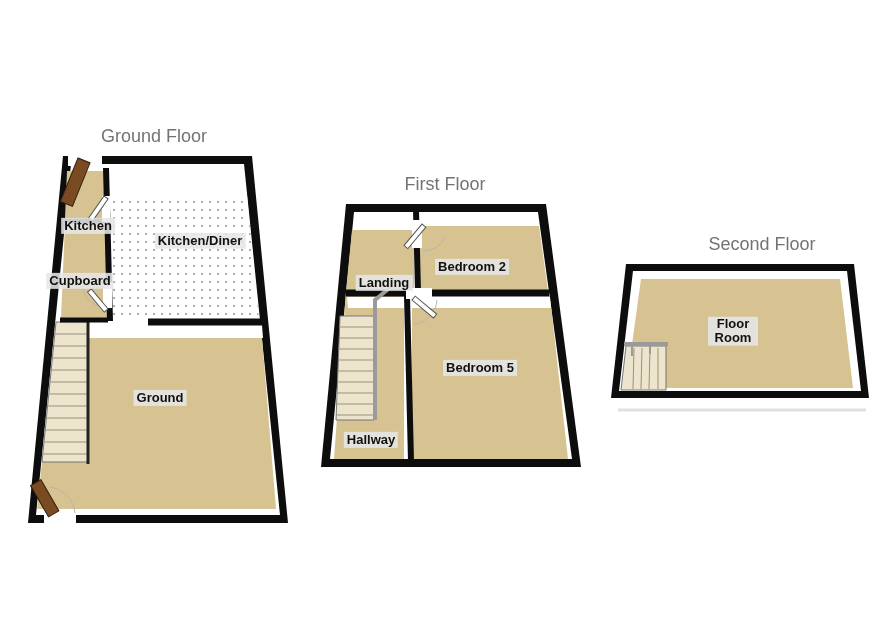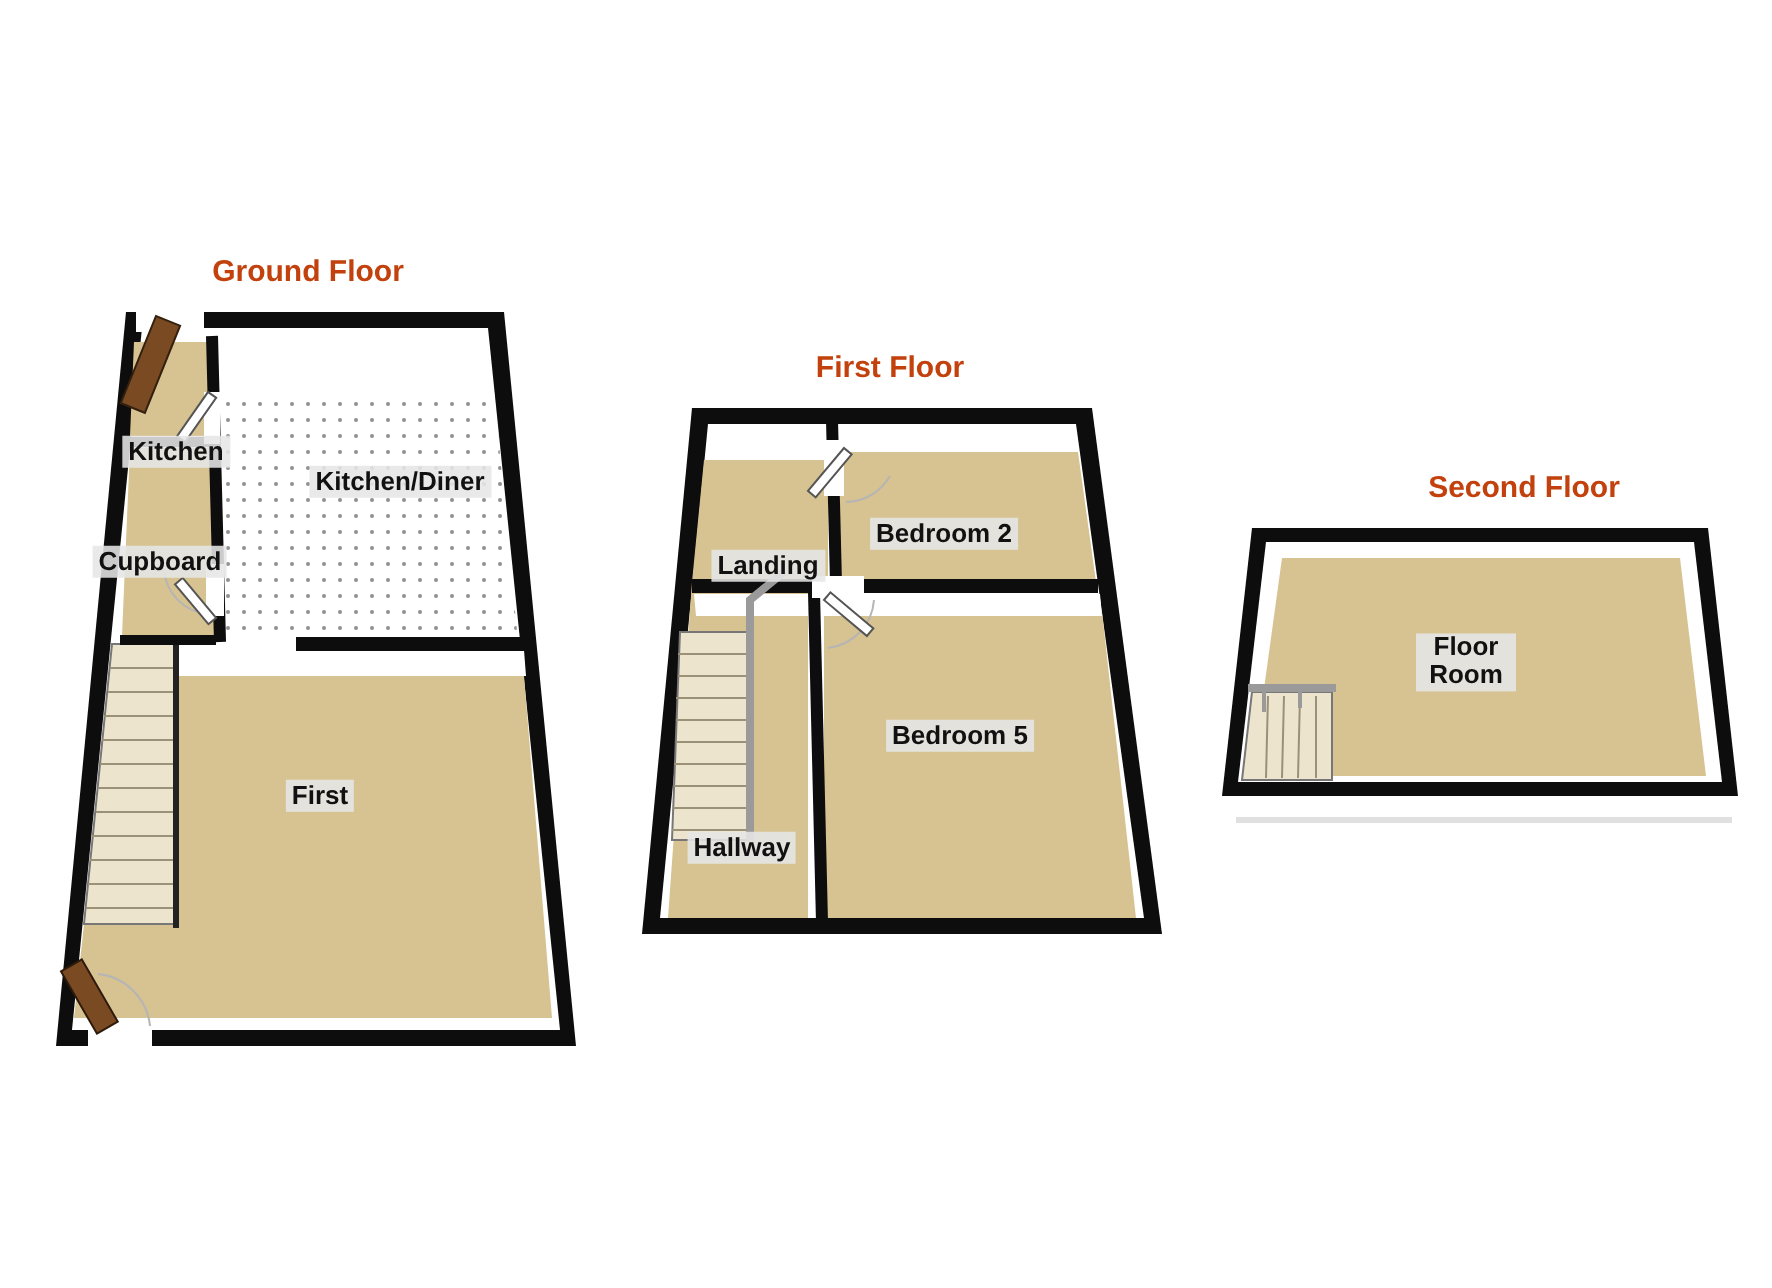--- a/index.html
+++ b/index.html
@@ -9,23 +9,23 @@
     width: 886px;
     height: 644px;
     background: #ffffff;
     overflow: hidden;
     font-family: "Liberation Sans", sans-serif;
   }
   svg.plan { position: absolute; left: 0; top: 0; }
   .floor-title {
     position: absolute;
     transform: translate(-50%, -50%);
-    font-weight: bold;
-    font-size: 15px;
-    color: #c2410c;
+    font-weight: normal;
+    font-size: 18px;
+    color: #737373;
     white-space: nowrap;
   }
   .room-label {
     position: absolute;
     transform: translate(-50%, -50%);
     font-weight: bold;
     font-size: 13px;
     color: #111111;
     background: rgba(230, 230, 230, 0.88);
     padding: 0 3px;
@@ -43,21 +43,21 @@
   #t-first  { left: 445px; top: 184px; }
   #t-second { left: 730px; top: 244px; margin-left: 32px; }
   
   #l-cupboard { left: 88px;  top: 226px; }
   #l-kitchen  { left: 172px; top: 241px; margin-left: 28px; }
   #l-bathroom { left: 80px;  top: 281px; }
   #l-lounge   { left: 160px; top: 398px; }
   #l-landing  { left: 384px; top: 283px; }
   #l-bedroom2 { left: 472px; top: 267px; }
   #l-bedroom1 { left: 480px; top: 368px; }
-  #l-hallway  { left: 371px; top: 424px; }
+  #l-hallway  { left: 371px; top: 440px; }
   #l-loft     { left: 733px; top: 331px; }
 </style>
 </head>
 <body>
 
 <div class="canvas">
 
   <svg class="plan" width="886" height="644" viewBox="0 0 886 644">
     <defs>
       <pattern id="dots" width="8" height="8" patternUnits="userSpaceOnUse">
@@ -209,20 +209,20 @@
     </g>
   </svg>
 
   <div class="floor-title" id="t-ground">Ground Floor</div>
   <div class="floor-title" id="t-first">First Floor</div>
   <div class="floor-title" id="t-second">Second Floor</div>
 
   <div class="room-label" id="l-cupboard">Kitchen</div>
   <div class="room-label" id="l-kitchen">Kitchen/Diner</div>
   <div class="room-label" id="l-bathroom">Cupboard</div>
-  <div class="room-label" id="l-lounge">First</div>
+  <div class="room-label" id="l-lounge">Ground</div>
   <div class="room-label" id="l-landing">Landing</div>
   <div class="room-label" id="l-bedroom2">Bedroom 2</div>
   <div class="room-label" id="l-bedroom1">Bedroom 5</div>
   <div class="room-label" id="l-hallway">Hallway</div>
   <div class="room-label wrap" id="l-loft">Floor Room</div>
 
 </div>
 
 </body></html>

